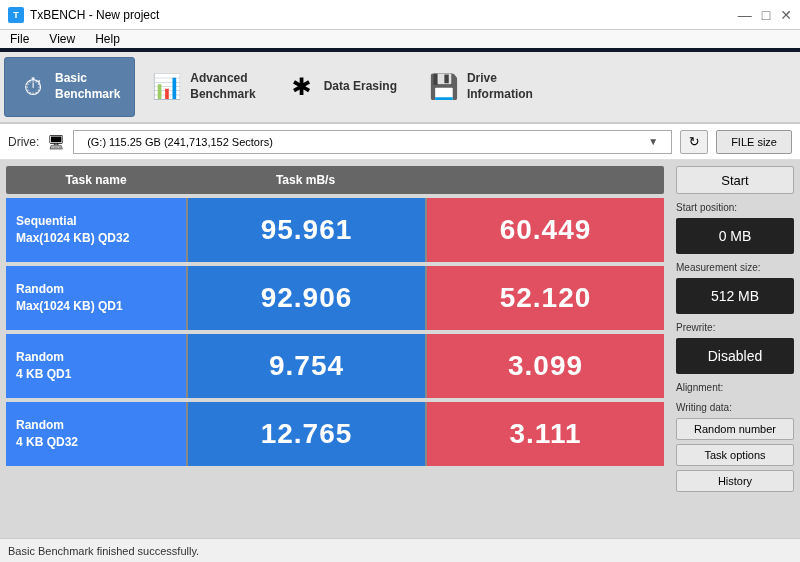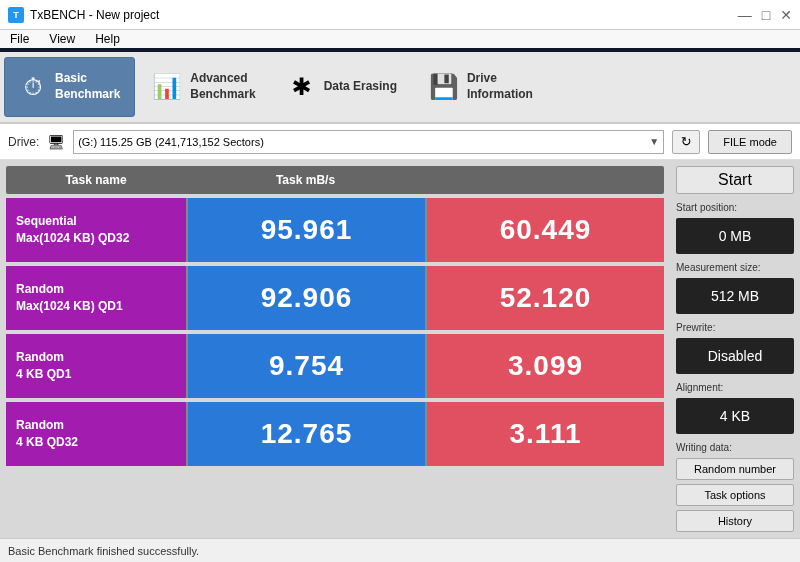--- a/index.html
+++ b/index.html
@@ -110,21 +110,21 @@
       border-bottom: 1px solid #ddd;
       gap: 8px;
     }
     .drive-label { font-size: 12px; color: #333; font-weight: 500; }
     .drive-select {
       flex: 1;
       height: 24px;
       border: 1px solid #aaa;
       background: #fff;
       font-size: 11px;
-      padding: 0 4px;
+      padding: 0 13px;
       display: flex;
       align-items: center;
       justify-content: space-between;
       cursor: pointer;
       position: relative;
     }
     .drive-select-text { flex:1; }
     .drive-select-arrow { color: #555; font-size: 10px; }
     .drive-refresh-btn {
       width: 28px;
@@ -181,21 +181,21 @@
     .table-row {
       display: grid;
       grid-template-columns: 180px 1fr 1fr;
       height: 64px;
       background: #888;
       align-items: center;
       gap: 2px;
       border-radius: 2px;
     }
     .row-label {
-      background: #a21caf;
+      background: #3b82f6;
       color: #fff;
       padding: 6px 10px;
       font-size: 12px;
       font-weight: bold;
       height: 100%;
       display: flex;
       align-items: center;
       line-height: 1.4;
     }
     .read-cell {
@@ -237,21 +237,21 @@
       border: 1px solid #aaa;
       padding: 4px 8px;
       font-size: 11px;
       cursor: pointer;
       border-radius: 2px;
       text-align: center;
       width: 100%;
     }
     .sidebar-btn.start-btn {
       background: #e8e8e8;
-      font-size: 16px;
+      font-size: 13px;
       height: 28px;
     }
     .sidebar-label {
       font-size: 10px;
       color: #333;
       margin-top: 4px;
       margin-bottom: 1px;
     }
     .sidebar-value {
       background: #222;
@@ -315,21 +315,21 @@
 </div>
 
 <div class="drive-bar">
   <span class="drive-label">Drive:</span>
   <span style="font-size:14px;">🖥</span>
   <div class="drive-select">
     <span class="drive-select-text">(G:)  115.25 GB (241,713,152 Sectors)</span>
     <span class="drive-select-arrow">▼</span>
   </div>
   <div class="drive-refresh-btn">↻</div>
-  <button class="file-mode-btn">FILE mode</button>
+  <button class="file-mode-btn">FILE size</button>
 </div>
 
 <div class="main-content">
 
   <div class="table-area">
     <div class="table-header">
       <div class="col">Task name</div>
       <div class="col">Task mB/s</div>
     </div>
 
@@ -364,21 +364,20 @@
     <div class="sidebar-label">Start position:</div>
     <div class="sidebar-value">0 MB</div>
 
     <div class="sidebar-label">Measurement size:</div>
     <div class="sidebar-value">512 MB</div>
 
     <div class="sidebar-label">Prewrite:</div>
     <div class="sidebar-value">Disabled</div>
 
     <div class="sidebar-label">Alignment:</div>
-    <div class="sidebar-value">4 KB</div>
 
     <div class="sidebar-label">Writing data:</div>
     <button class="sidebar-btn">Random number</button>
 
     <button class="sidebar-btn">Task options</button>
     <button class="sidebar-btn">History</button>
   </div>
 </div>
 
 <div class="status-bar">

